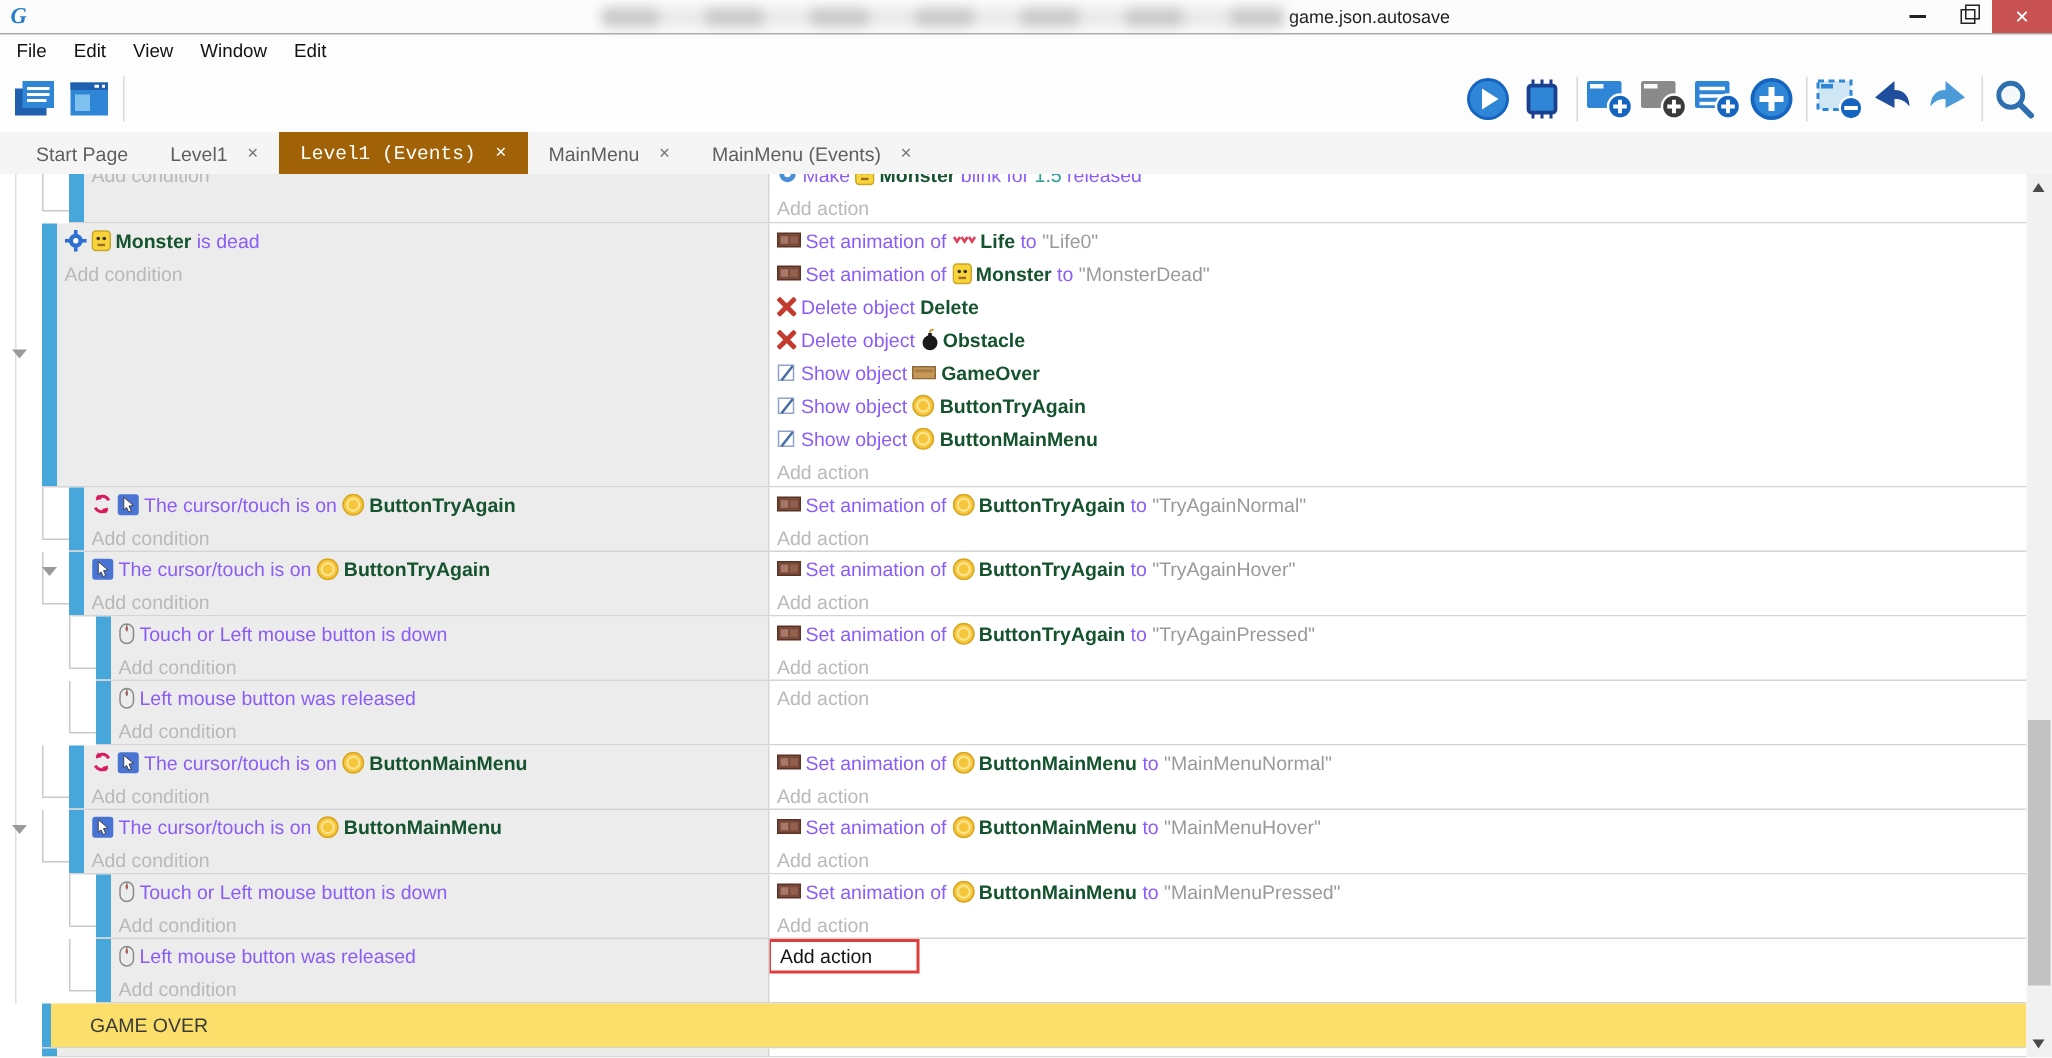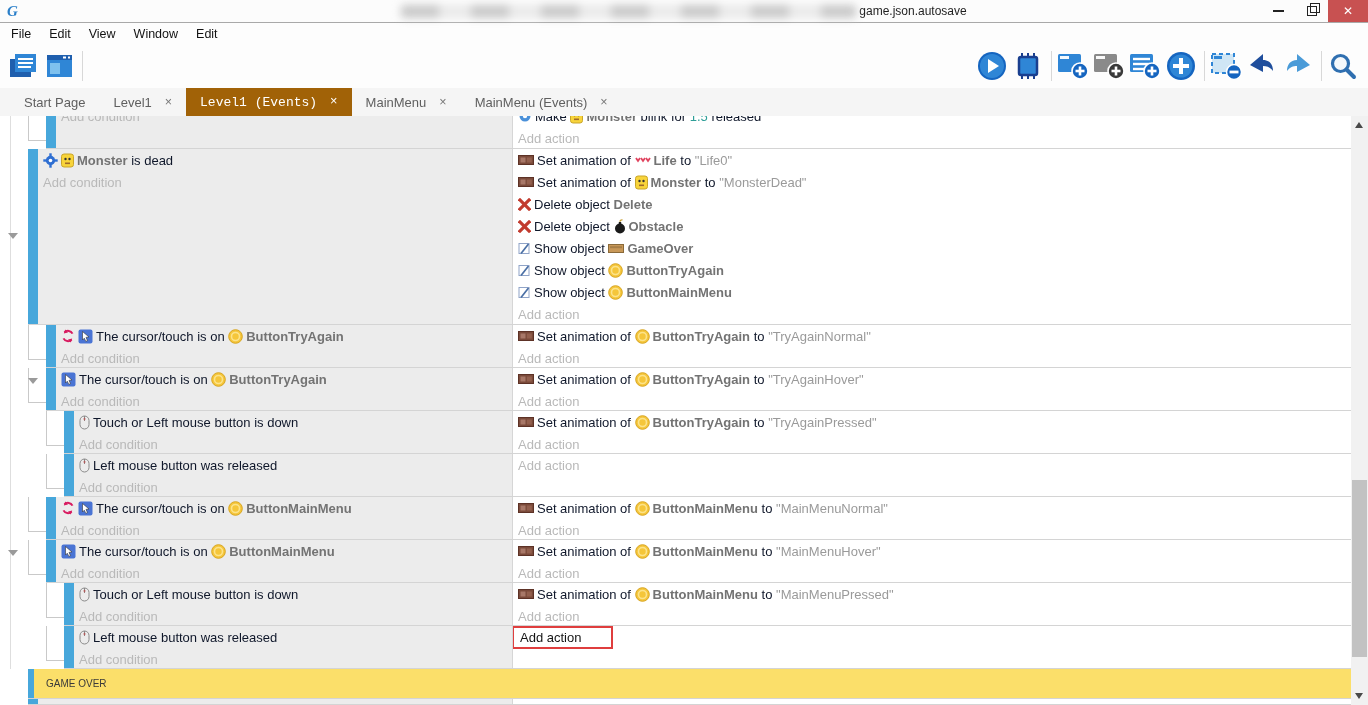--- a/index.html
+++ b/index.html
@@ -40,30 +40,30 @@
   .rowsarea{position:absolute;left:0;top:0;width:1351px;height:589px;overflow:hidden;}
   .treeline{position:absolute;left:10px;top:0;width:1px;height:553px;background:#dedede;}
   .ev{position:relative;width:1351px;}
   .bar{position:absolute;top:0;bottom:1px;width:10px;}
   .cond{position:absolute;top:0;bottom:1px;background:#ececec;overflow:hidden;}
   .act{position:absolute;top:0;bottom:1px;left:512px;right:0;background:#fff;
        border-left:1px solid #d6d6d6;overflow:hidden;}
   .rowline{position:absolute;right:0;bottom:0;height:1px;background:#d4d4d4;}
   .line{height:22px;display:flex;align-items:center;padding-left:5px;font-size:13px;white-space:pre;}
   .icn{display:inline-flex;align-items:center;margin-right:3px;line-height:0;}
-  .t-n{color:#0f172a;} .t-obj{color:#737373;font-weight:bold;} .t-q{color:#9a9a9a;}
+  .t-n{color:#8b5cf6;} .t-obj{color:#14532d;font-weight:bold;} .t-q{color:#9a9a9a;}
   .t-ph{color:#b9b9b9;} .t-expr{color:#2e9e97;} .t-boxed{color:#141414;}
   .redbox{display:inline-flex;align-items:center;height:19px;border:2px solid #df3e3e;
           background:#fff;padding:0 30px 0 6px;margin-left:-6px;}
   .connv{position:absolute;width:1px;background:#c9c9c9;}
   .connh{position:absolute;height:1px;background:#c9c9c9;}
   .exp{position:absolute;width:0;height:0;border-left:5px solid transparent;
        border-right:5px solid transparent;border-top:6px solid #9a9a9a;}
   .comment{position:absolute;left:34px;right:0;top:0;bottom:1px;background:#fbdf6a;
-           display:flex;align-items:center;padding-left:12px;font-size:10px;color:#3a3a3a;}
+           display:flex;align-items:center;padding-left:26px;font-size:13px;color:#3a3a3a;}
   .comment-sliver{position:absolute;left:28px;top:0;bottom:1px;width:6px;background:#47a7db;}
   
   .sbar{position:absolute;right:0;top:0;width:17px;height:589px;background:#f1f1f1;}
   .sb-up,.sb-down{position:absolute;left:4px;width:0;height:0;
                   border-left:4.5px solid transparent;border-right:4.5px solid transparent;}
   .sb-up{top:6px;border-bottom:6px solid #4a4a4a;}
   .sb-down{bottom:6px;border-top:6px solid #4a4a4a;}
   .sb-thumb{position:absolute;left:1px;width:15px;top:364px;height:177px;background:#c2c2c2;}
 </style>
 </head>

